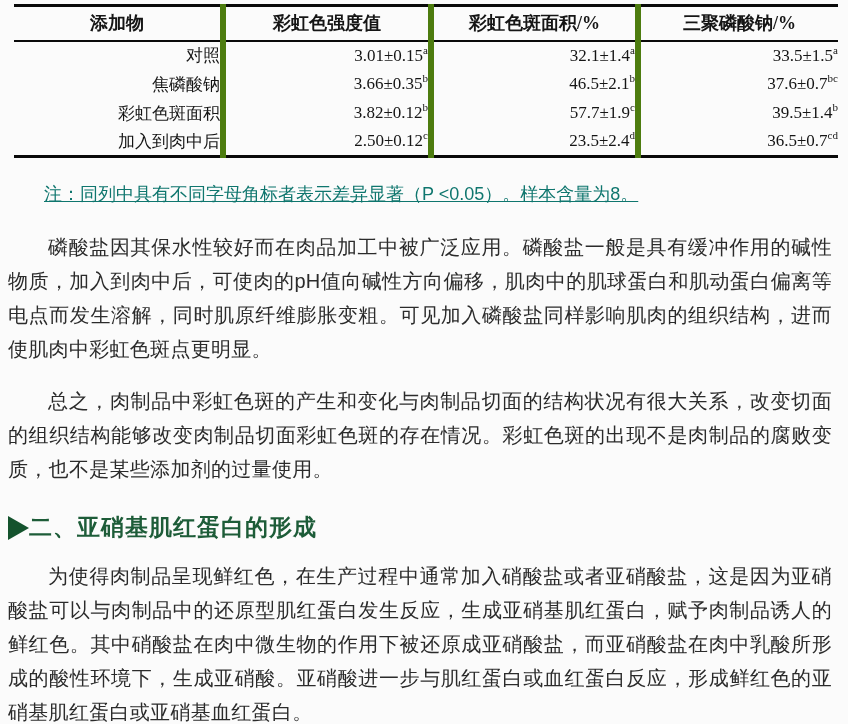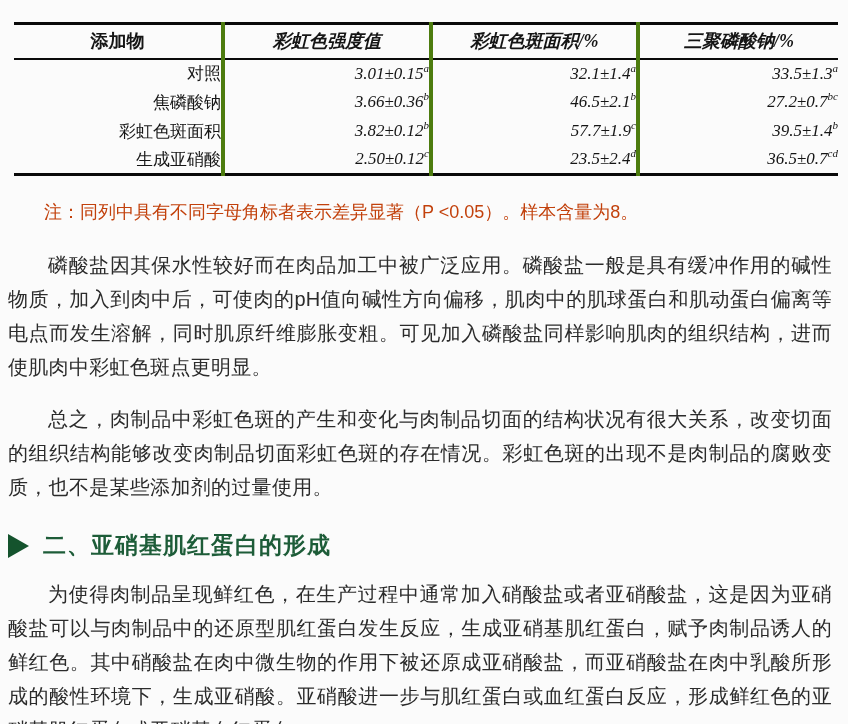--- a/index.html
+++ b/index.html
@@ -7,21 +7,21 @@
     width: 848px; height: 724px;
     background: #fbfbfb;
     font-family: "Liberation Sans", sans-serif;
     color: #2d2d2d;
     overflow: hidden;
   }
   
   .data-table {
     border-collapse: collapse;
     width: 824px;
-    margin: 22px 0 0 14px;
+    margin: 4px 0 0 14px;
     border-top: 3px solid #0a0a0a;
     border-bottom: 3px solid #0a0a0a;
     font-family: "Liberation Serif", serif;
     color: #151515;
     table-layout: fixed;
   }
   .data-table col.c1 { width: 209px; }
   .data-table col.c2 { width: 208px; }
   .data-table col.c3 { width: 207px; }
   .data-table col.c4 { width: 200px; }
@@ -33,51 +33,52 @@
     border-bottom: 2px solid #0a0a0a;
     vertical-align: middle;
   }
   .data-table td {
     height: 29px;
     font-size: 17px;
     text-align: right;
     vertical-align: middle;
   }
   .data-table th + th,
-  .data-table td + td { border-left: 4px solid #4d7c0f; font-style: italic; }
+  .data-table td + td { border-left: 6px solid #4d7c0f; }
   .data-table sup {
     font-size: 11px;
     line-height: 0;
     vertical-align: super;
   }
   
   .note {
     margin: 24px 8px 0 8px;
     font-size: 18px;
     line-height: 24px;
     text-indent: 2em;
-    color: #c2410c;
+    color: #0f766e;
+    text-decoration: underline;
   }
   .para {
     margin: 24px 16px 0 8px;
     font-size: 20px;
     line-height: 34px;
     text-indent: 2em;
     text-align: justify;
     color: #2b2b2b;
     letter-spacing: 0.3px;
   }
   .para.p2 { margin-top: 18px; }
   .para.p3 { margin-top: 16px; }
   
   .section-heading {
     margin: 26px 0 0 8px;
     display: flex;
     align-items: center;
-    gap: 14px;
+    gap: 0;
     color: #1d5c38;
     font-size: 23px;
     font-weight: bold;
     letter-spacing: 1px;
   }
   .tri-icon {
     width: 0; height: 0;
     border-top: 12px solid transparent;
     border-bottom: 12px solid transparent;
     border-left: 21px solid #14532d;
@@ -100,36 +101,36 @@
       <th>彩虹色强度值</th>
       <th>彩虹色斑面积/%</th>
       <th>三聚磷酸钠/%</th>
     </tr>
   </thead>
   <tbody>
     <tr>
       <td>对照</td>
       <td><span>3.01±0.15</span><sup>a</sup></td>
       <td><span>32.1±1.4</span><sup>a</sup></td>
-      <td><span>33.5±1.3</span><sup>a</sup></td>
+      <td><span>33.5±1.5</span><sup>a</sup></td>
     </tr>
     <tr>
       <td>焦磷酸钠</td>
-      <td><span>3.66±0.36</span><sup>b</sup></td>
+      <td><span>3.66±0.35</span><sup>b</sup></td>
       <td><span>46.5±2.1</span><sup>b</sup></td>
-      <td><span>27.2±0.7</span><sup>bc</sup></td>
+      <td><span>37.6±0.7</span><sup>bc</sup></td>
     </tr>
     <tr>
       <td>彩虹色斑面积</td>
       <td><span>3.82±0.12</span><sup>b</sup></td>
       <td><span>57.7±1.9</span><sup>c</sup></td>
       <td><span>39.5±1.4</span><sup>b</sup></td>
     </tr>
     <tr>
-      <td>生成亚硝酸</td>
+      <td>加入到肉中后</td>
       <td><span>2.50±0.12</span><sup>c</sup></td>
       <td><span>23.5±2.4</span><sup>d</sup></td>
       <td><span>36.5±0.7</span><sup>cd</sup></td>
     </tr>
   </tbody>
 </table>
 
 <p class="note">注：同列中具有不同字母角标者表示差异显著（P &lt;0.05）。样本含量为8。</p>
 
 <p class="para p1">磷酸盐因其保水性较好而在肉品加工中被广泛应用。磷酸盐一般是具有缓冲作用的碱性物质，加入到肉中后，可使肉的pH值向碱性方向偏移，肌肉中的肌球蛋白和肌动蛋白偏离等电点而发生溶解，同时肌原纤维膨胀变粗。可见加入磷酸盐同样影响肌肉的组织结构，进而使肌肉中彩虹色斑点更明显。</p>

